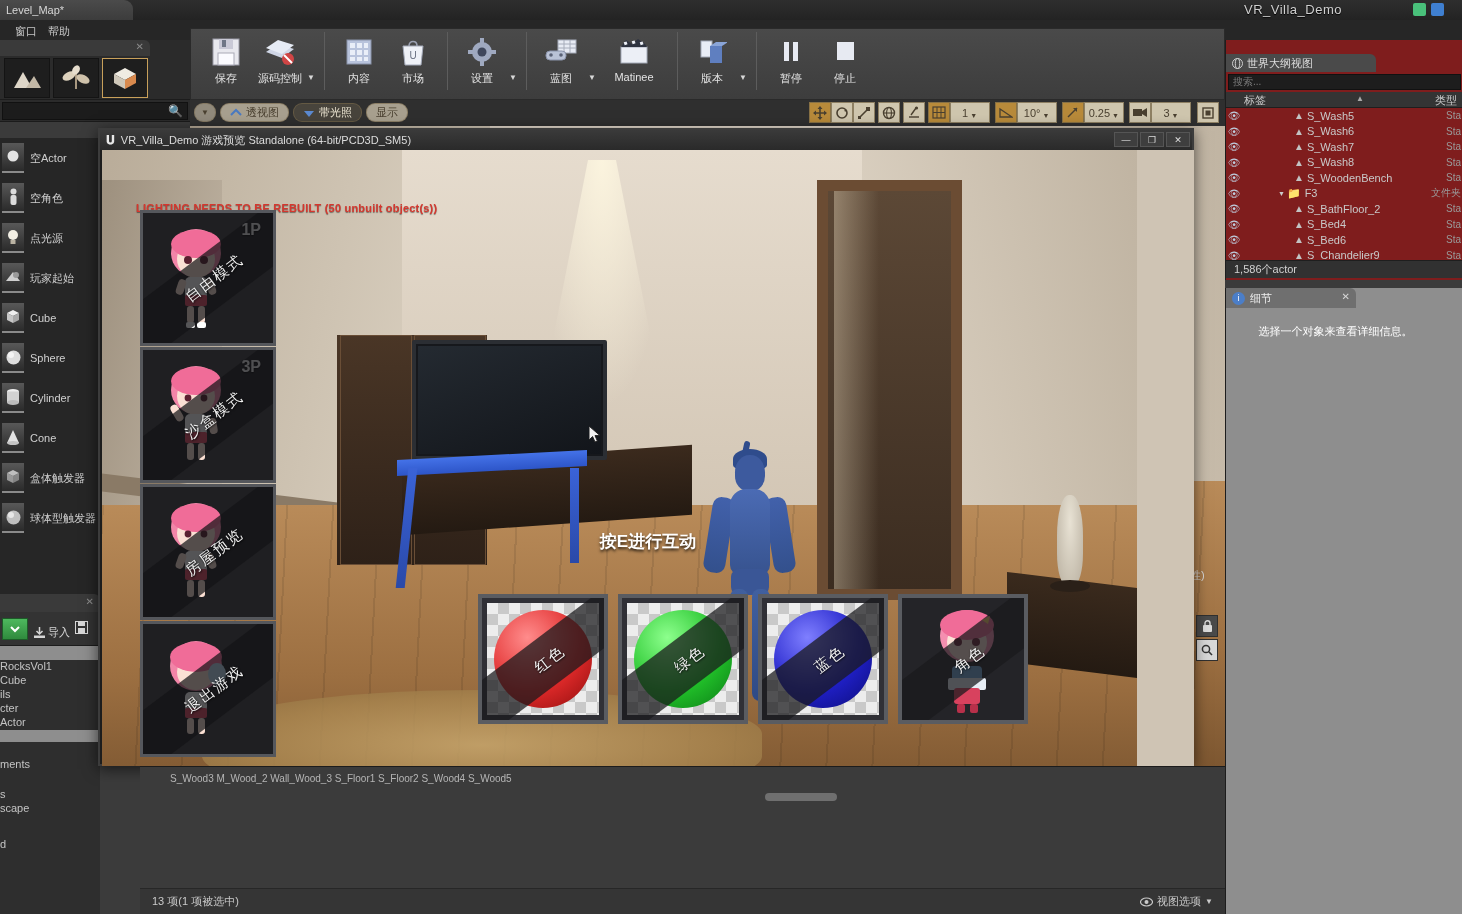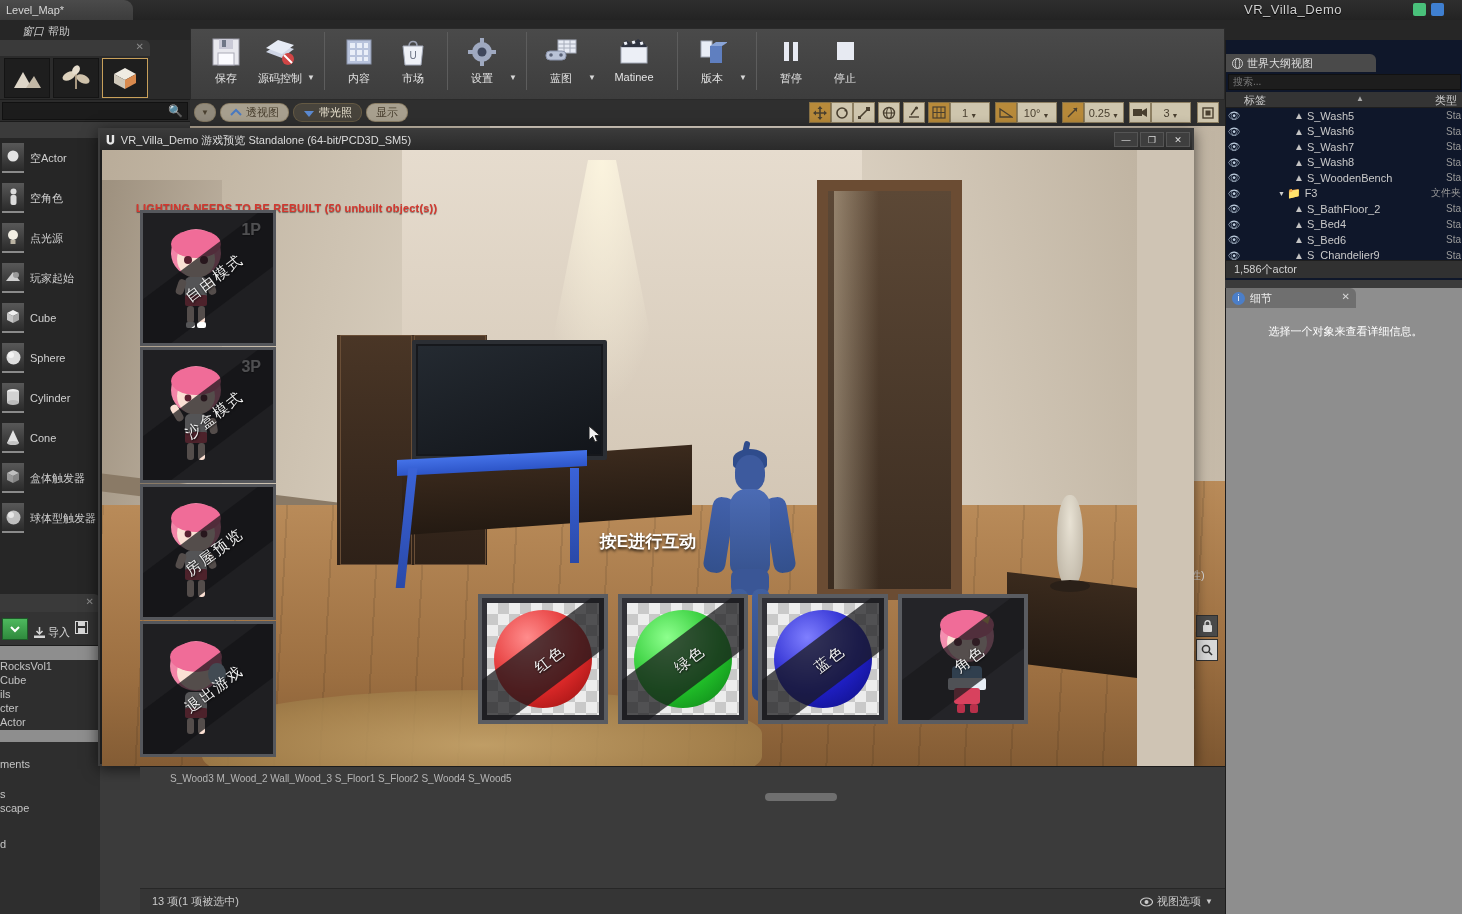--- a/index.html
+++ b/index.html
@@ -349,21 +349,21 @@
     display:flex; align-items:center; justify-content:center;
   }
   .gw-body {
     position:absolute; left:2px; top:20px; width:1092px; height:616px;
     overflow:hidden; background:#8b7a64;
   }
 
   
   .outliner {
     position:absolute; left:1225px; top:40px; width:237px; height:240px;
-    background:#0f172a; border-left:1px solid #1d1d1d;
+    background:#7f1d1d; border-left:1px solid #1d1d1d;
   }
   .ol-tabhdr {
     position:absolute; left:0; top:14px; width:150px; height:18px;
     background:#4a4a4a; border-top-right-radius:6px;
     color:#ddd; font-size:11px; display:flex; align-items:center; gap:4px; padding-left:6px;
   }
   .ol-search {
     position:absolute; left:2px; top:34px; width:233px; height:16px;
     background:#1d1d1d; border:1px solid #111; color:#7b7b7b;
     font-size:10px; padding-left:4px; line-height:14px;
@@ -400,21 +400,21 @@
     position:absolute; left:0; top:0; width:130px; height:20px;
     background:#6f6f6f; border-top-right-radius:6px;
     color:#efefef; font-size:11px; display:flex; align-items:center; gap:5px; padding-left:6px;
   }
   .dt-tabhdr .x { position:absolute; right:6px; top:3px; color:#d6d6d6; font-size:10px; }
   .dt-info-icon {
     width:13px; height:13px; border-radius:50%; background:#4b7ec8;
     color:#fff; font-size:9px; display:flex; align-items:center; justify-content:center;
   }
   .dt-empty {
-    position:absolute; left:16px; top:36px; width:207px; text-align:center;
+    position:absolute; left:6px; top:36px; width:207px; text-align:center;
     color:#fff; font-size:11px;
   }
 
   
   .watermark {
     position:absolute; left:1182px; top:18px;
     font-family:"Liberation Sans", sans-serif;
     font-size:42px; font-weight:bold; color:#f2f2f2;
     letter-spacing:-1px; text-shadow:0 2px 4px rgba(0,0,0,.55);
     white-space:nowrap; pointer-events:none;
@@ -461,21 +461,21 @@
   <div class="ed-titlebar">
     <div class="ed-tab">Level_Map*</div>
     <div class="ed-title-right">VR_Villa_Demo</div>
     <div class="ed-title-icons">
       <i class="icn-green"></i>
       <i class="icn-blue"></i>
     </div>
   </div>
 
   <div class="ed-menubar">
-    <span style="left:22px;font-style:italic;">窗口</span>
+    <span style="left:15px;">窗口</span>
     <span style="left:48px;">帮助</span>
   </div>
 
   <div class="modes-strip"></div>
   <div class="mode-tabhdr">
     <span class="x">✕</span>
   </div>
   <div class="mode-icons">
     <div class="mi">
       <svg width="34" height="26" viewBox="0 0 34 26">

